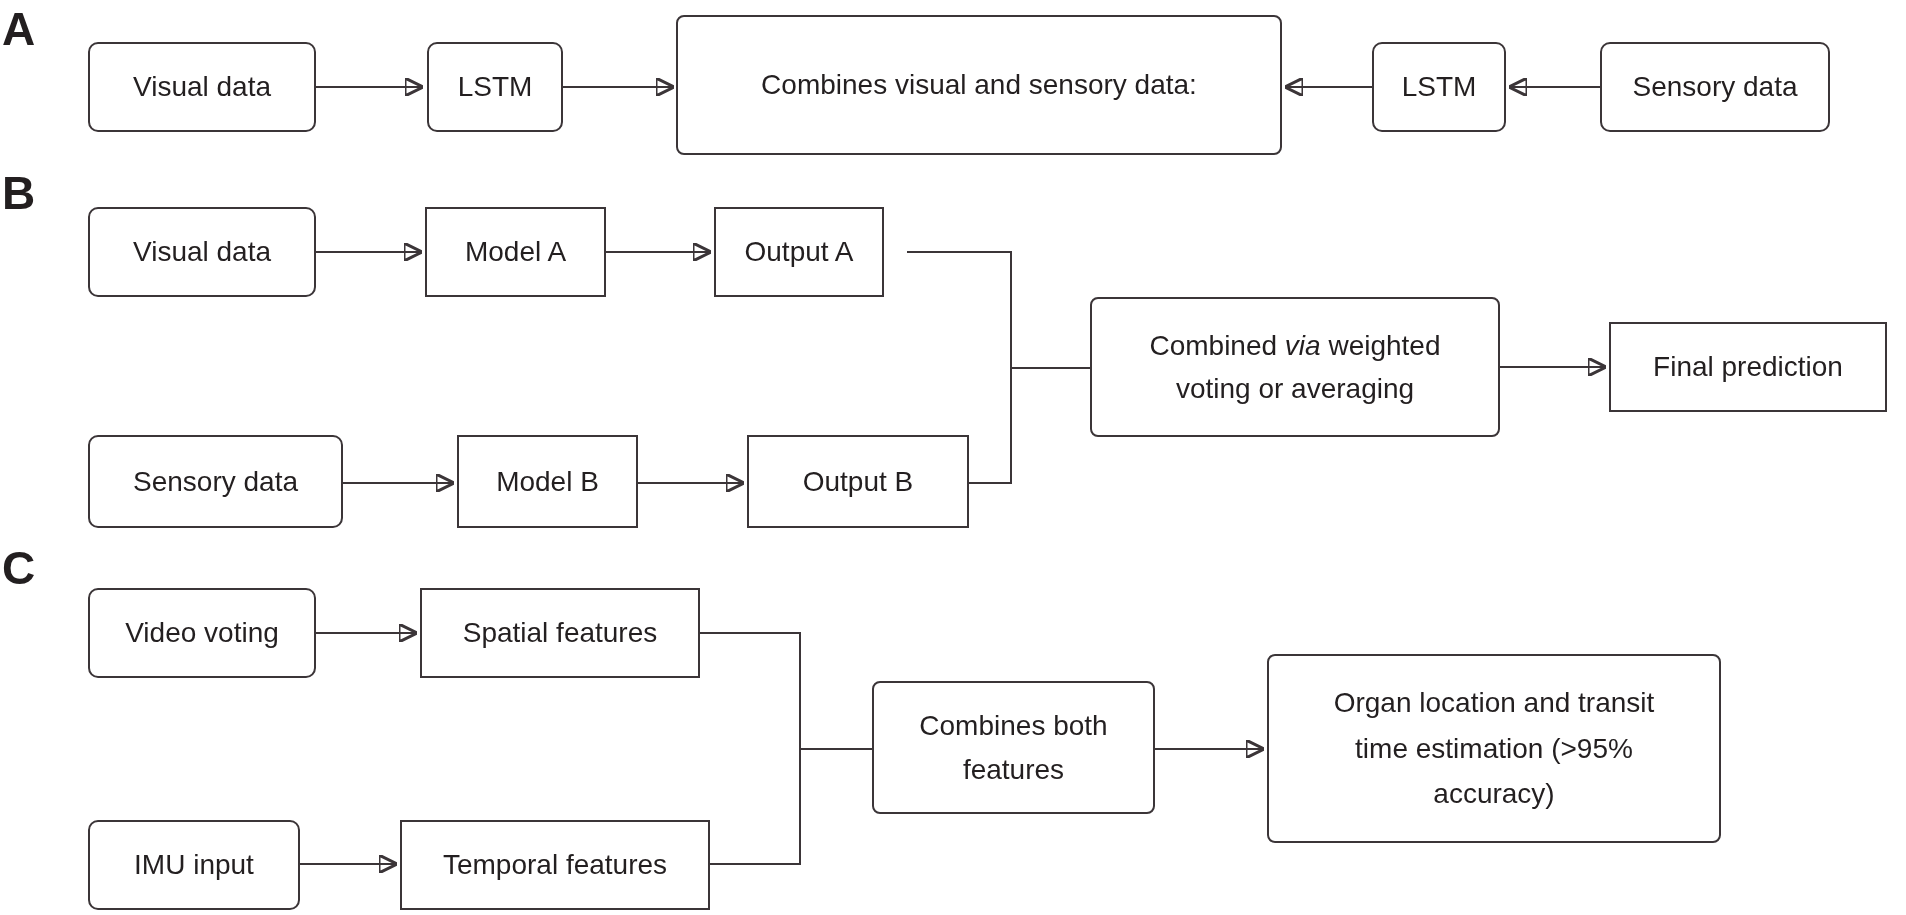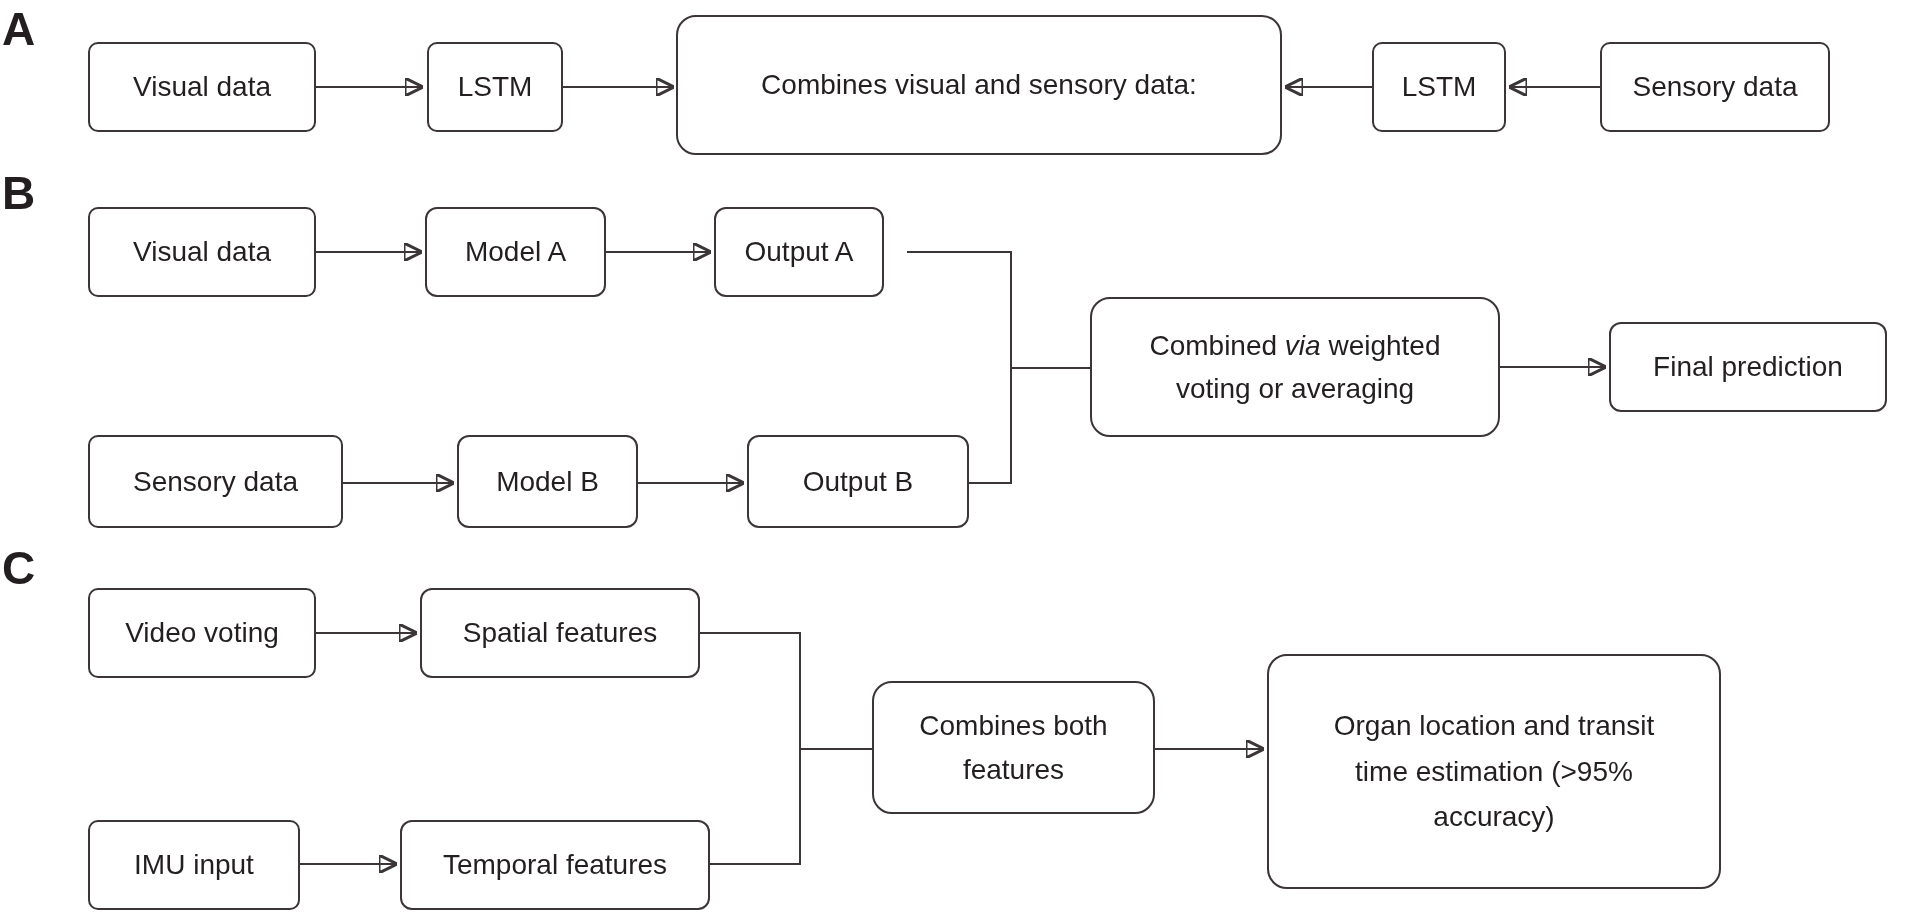--- a/index.html
+++ b/index.html
@@ -44,22 +44,22 @@
     flex-direction: column;
     align-items: center;
     justify-content: center;
     text-align: center;
     font-size: 28px;
     line-height: 1.55;
     color: #231f20;
     padding: 4px 10px;
   }
   .rounded { border-radius: 10px; }
-  .sharp   { border-radius: 12px; }
-  .big     { border-radius: 20px; }
+  .sharp   { border-radius: 0; }
+  .big     { border-radius: 8px; }
   .node .ital { font-style: italic; }
 </style>
 </head>
 <body>
 
 <div class="canvas">
 
   <svg class="wires" viewBox="0 0 1906 915" xmlns="http://www.w3.org/2000/svg">
     <defs>
       <marker id="arr" viewBox="0 0 12 12" refX="10" refY="6" markerWidth="9" markerHeight="9" orient="auto-start-reverse">
@@ -160,19 +160,19 @@
 
   <div class="node sharp" style="left:400px; top:820px; width:310px; height:90px;">
     <span>Temporal features</span>
   </div>
 
   <div class="node big" style="left:872px; top:681px; width:283px; height:133px;">
     <span>Combines both</span>
     <span>features</span>
   </div>
 
-  <div class="node big" style="left:1267px; top:654px; width:454px; height:235px; line-height:1.62;">
+  <div class="node big" style="left:1267px; top:654px; width:454px; height:189px; line-height:1.62;">
     <span>Organ location and transit</span>
     <span>time estimation (&gt;95%</span>
     <span>accuracy)</span>
   </div>
 
 </div>
 
 </body></html>

